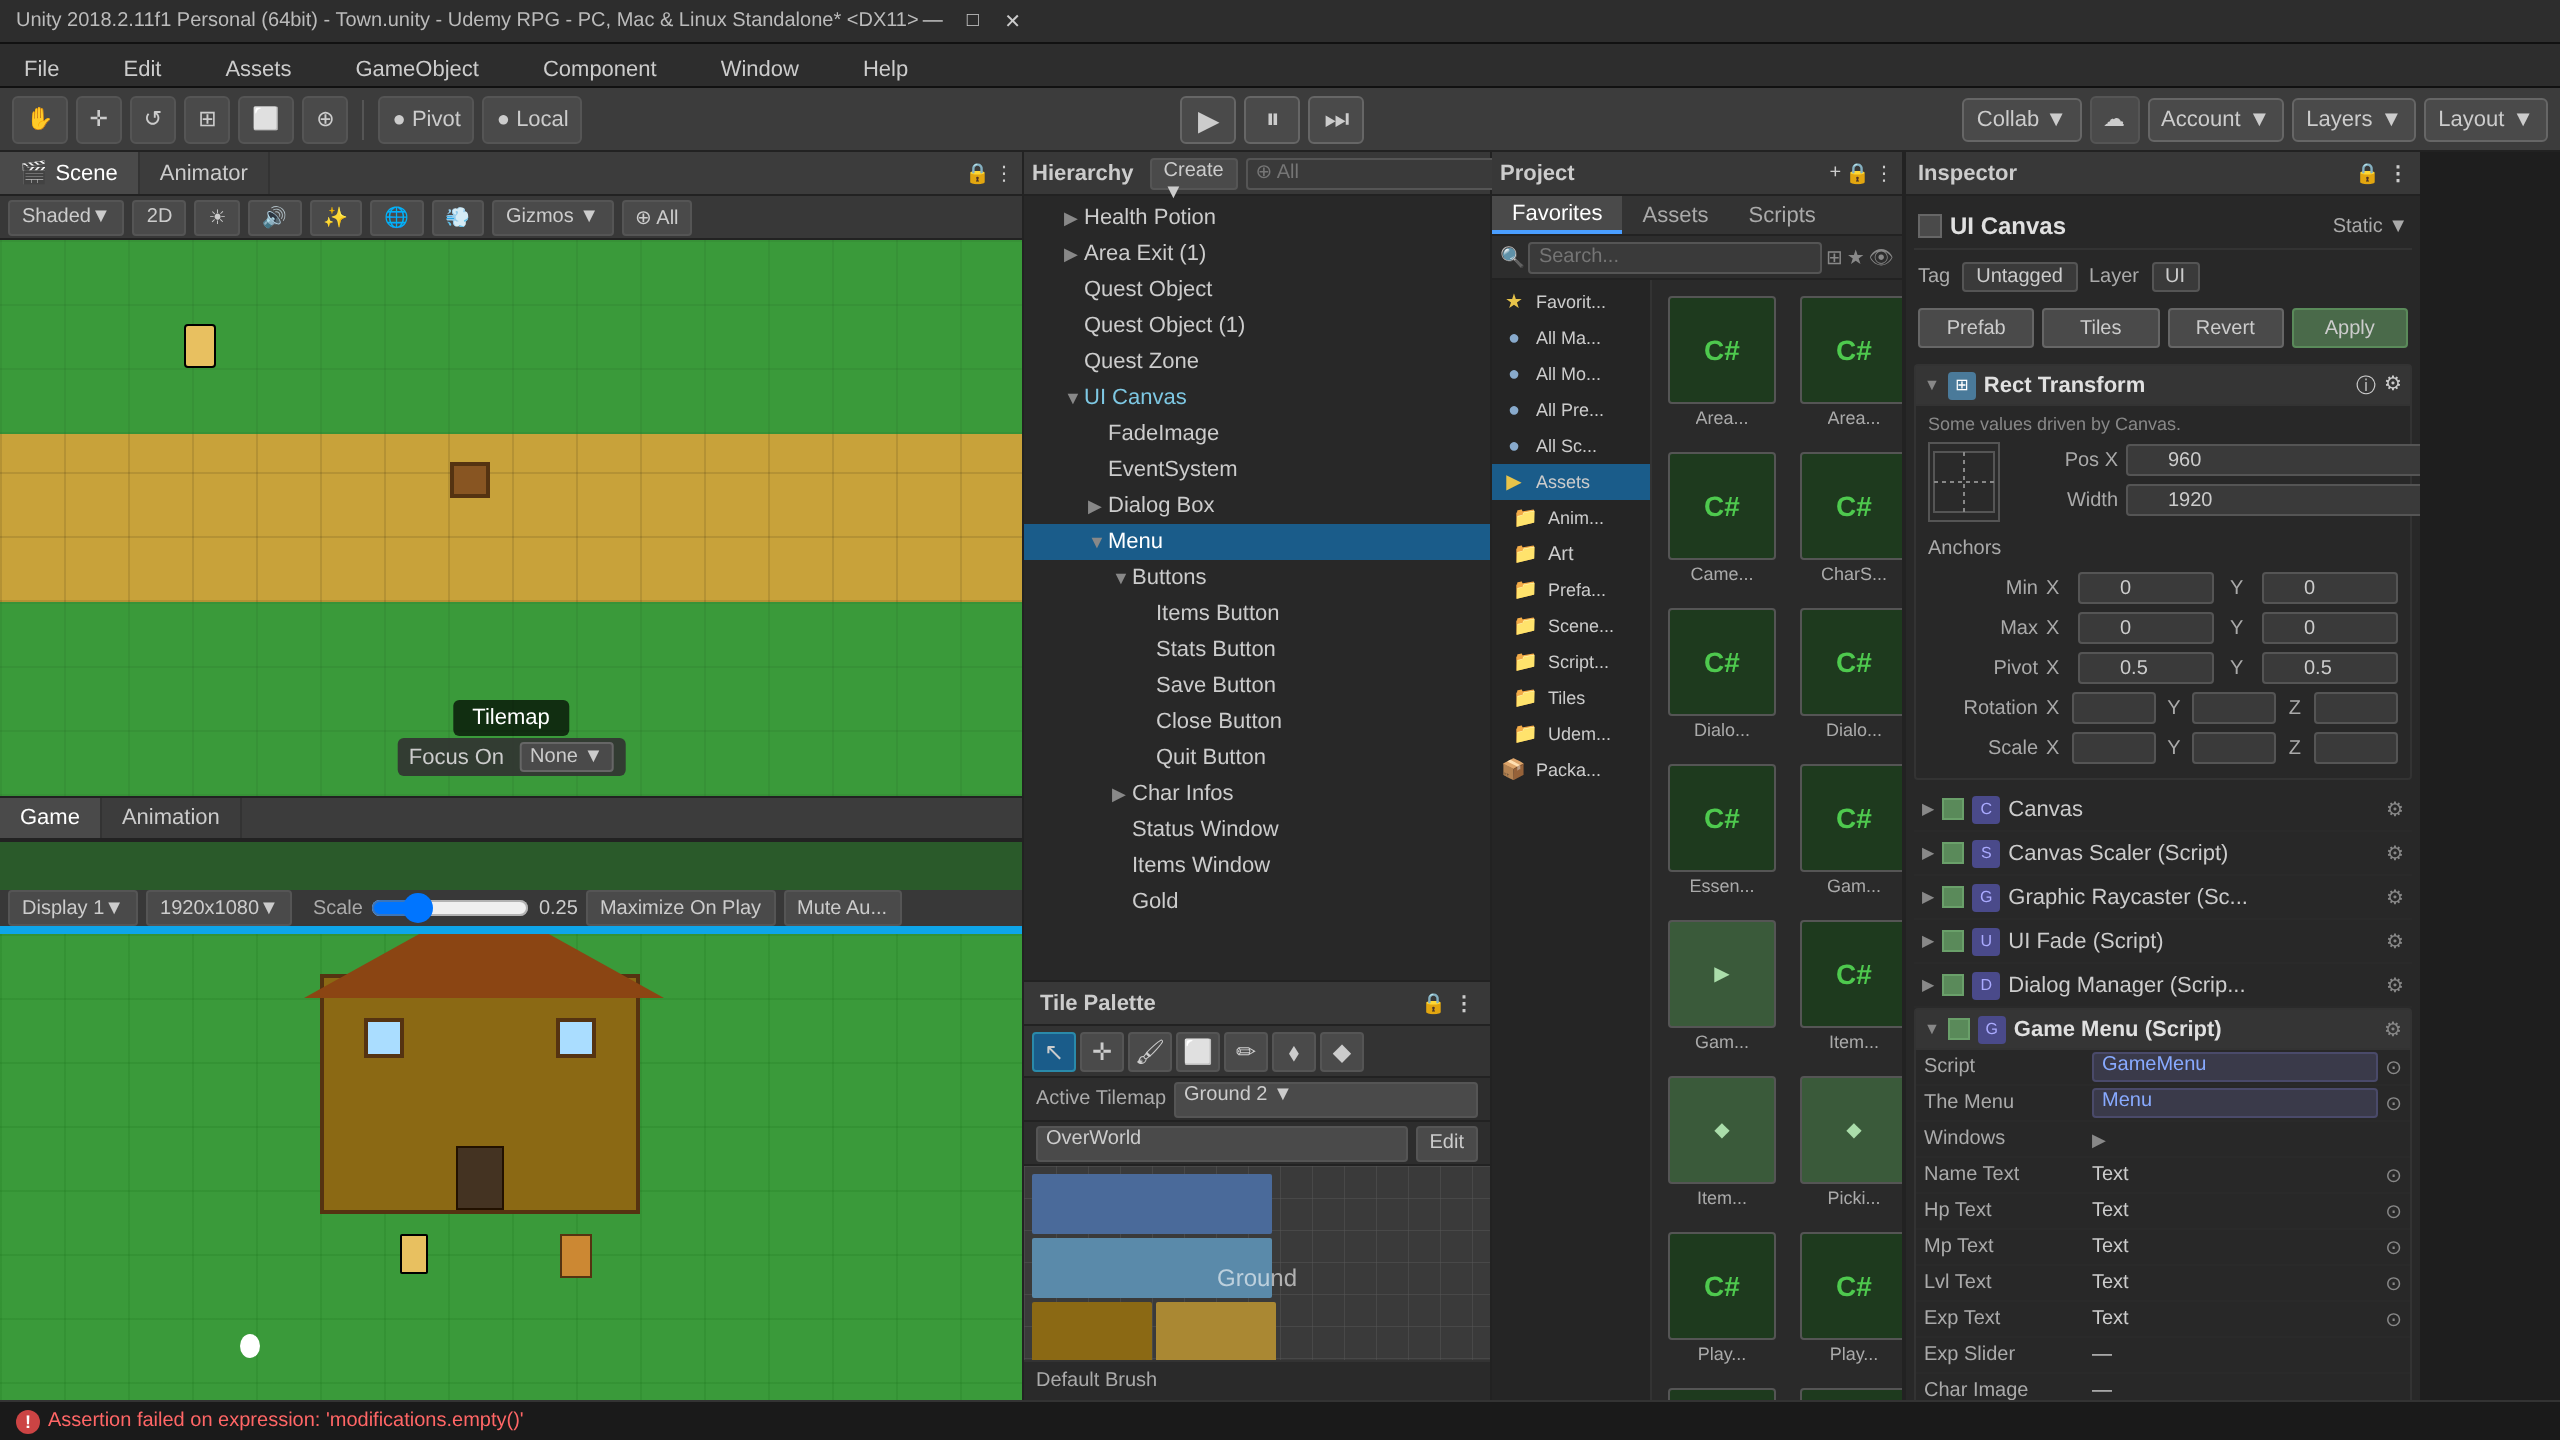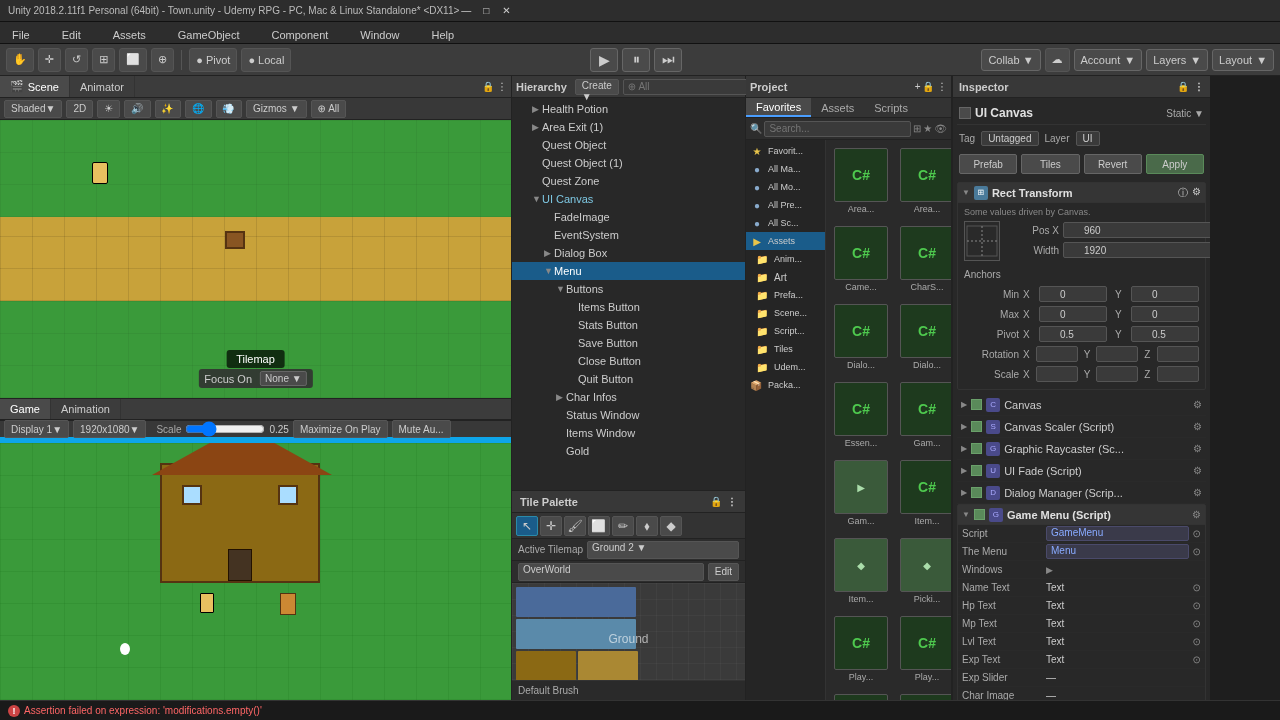--- a/index.html
+++ b/index.html
@@ -199,21 +199,22 @@
       position: relative;
       border-top: 1px solid #222;
     }
     .game-toolbar {
       height: 22px;
       background: #383838;
       display: flex;
       align-items: center;
       padding: 0 4px;
       gap: 4px;
-      border-bottom: 6px solid #0ea5e9;
+      border-bottom: 4px solid #0ea5e9;
+      margin-top: 24px;
     }
 
     
     #middle-area {
       display: flex;
       flex-direction: column;
       width: 234px;
       border-right: 1px solid #222;
     }
 

